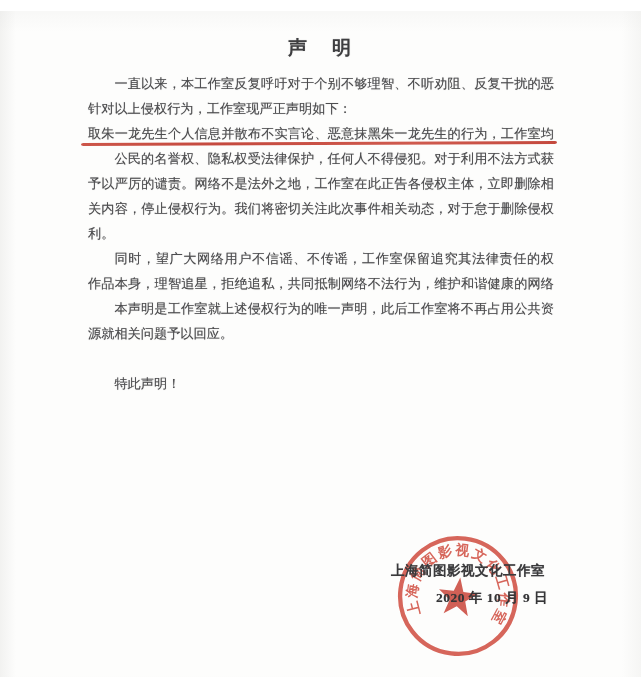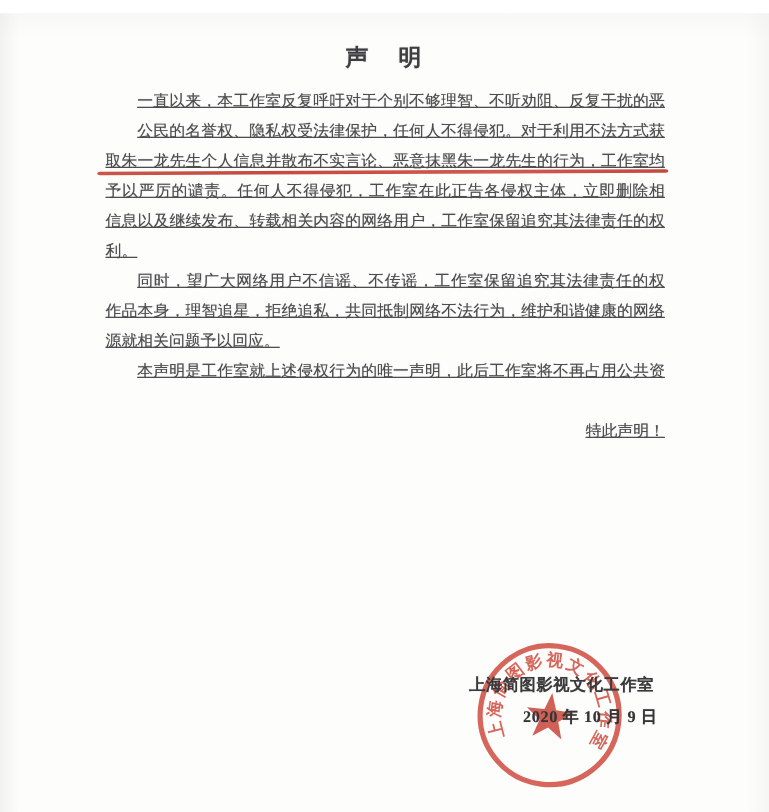--- a/index.html
+++ b/index.html
@@ -25,23 +25,22 @@
     text-shadow:0 0 1px rgba(62,62,64,.35);
   }
   .body-lines{
     position:absolute;top:60px;left:88px;width:466px;
   }
   .line{
     position:relative;height:25px;line-height:25px;
     font-size:13.2px;color:#4d4d4f;
     text-shadow:0 0 .7px rgba(77,77,79,.55);
     text-align:left;
-    text-decoration:underline;
   }
-  .line.indent{text-indent:2em;text-align:right;}
+  .line.indent{text-indent:2em;}
   .line.fill{text-align:justify;text-align-last:justify;}
   .line.u::after{
     content:"";position:absolute;left:-7px;right:-3px;bottom:1px;height:3px;
     background:linear-gradient(90deg,#c8473a,#c03a2e 30%,#cb4c3f 70%,#bf392d);
     border-radius:3px/2px;
     transform:rotate(-.25deg);
     opacity:.92;
   }
   .seal{
     position:absolute;left:396px;top:523px;width:124px;height:124px;
@@ -61,29 +60,30 @@
 </style>
 </head>
 <body>
 
 <div class="page">
 
   <h1 class="title">声　明</h1>
 
   <div class="body-lines" id="body-lines">
       <div class="line indent fill">一直以来，本工作室反复呼吁对于个别不够理智、不听劝阻、反复干扰的恶</div>
+      <div class="line">针对以上侵权行为，工作室现严正声明如下：</div>
+      <div class="line fill u">取朱一龙先生个人信息并散布不实言论、恶意抹黑朱一龙先生的行为，工作室均</div>
       <div class="line indent fill">公民的名誉权、隐私权受法律保护，任何人不得侵犯。对于利用不法方式获</div>
-      <div class="line fill u">取朱一龙先生个人信息并散布不实言论、恶意抹黑朱一龙先生的行为，工作室均</div>
-      <div class="line fill">予以严厉的谴责。任何人不得侵犯，工作室在此正告各侵权主体，立即删除相</div>
-      <div class="line fill">信息以及继续发布、转载相关内容的网络用户，工作室保留追究其法律责任的权</div>
+      <div class="line fill">予以严厉的谴责。网络不是法外之地，工作室在此正告各侵权主体，立即删除相</div>
+      <div class="line fill">关内容，停止侵权行为。我们将密切关注此次事件相关动态，对于怠于删除侵权</div>
       <div class="line">利。</div>
       <div class="line indent fill">同时，望广大网络用户不信谣、不传谣，工作室保留追究其法律责任的权</div>
       <div class="line fill">作品本身，理智追星，拒绝追私，共同抵制网络不法行为，维护和谐健康的网络</div>
+      <div class="line indent fill">本声明是工作室就上述侵权行为的唯一声明，此后工作室将不再占用公共资</div>
       <div class="line">源就相关问题予以回应。</div>
-      <div class="line indent fill">本声明是工作室就上述侵权行为的唯一声明，此后工作室将不再占用公共资</div>
       <div class="line"></div>
       <div class="line indent">特此声明！</div>
     </div>
 
   <svg class="seal" viewBox="0 0 120 120" xmlns="http://www.w3.org/2000/svg" aria-hidden="true">
     <circle cx="60" cy="60" r="56" fill="none" stroke="#d14a3d" stroke-width="4.2"></circle>
     <path id="sealArc" d="M 31.7 88.3 A 40 40 0 1 1 88.3 88.3" fill="none"></path>
     <text font-size="13.5" font-weight="700" fill="#d14a3d" letter-spacing="2" font-family="'Liberation Serif','DejaVu Serif',serif">
       <textPath href="#sealArc" startOffset="50%" text-anchor="middle">上海简图影视文化工作室</textPath>
     </text>

